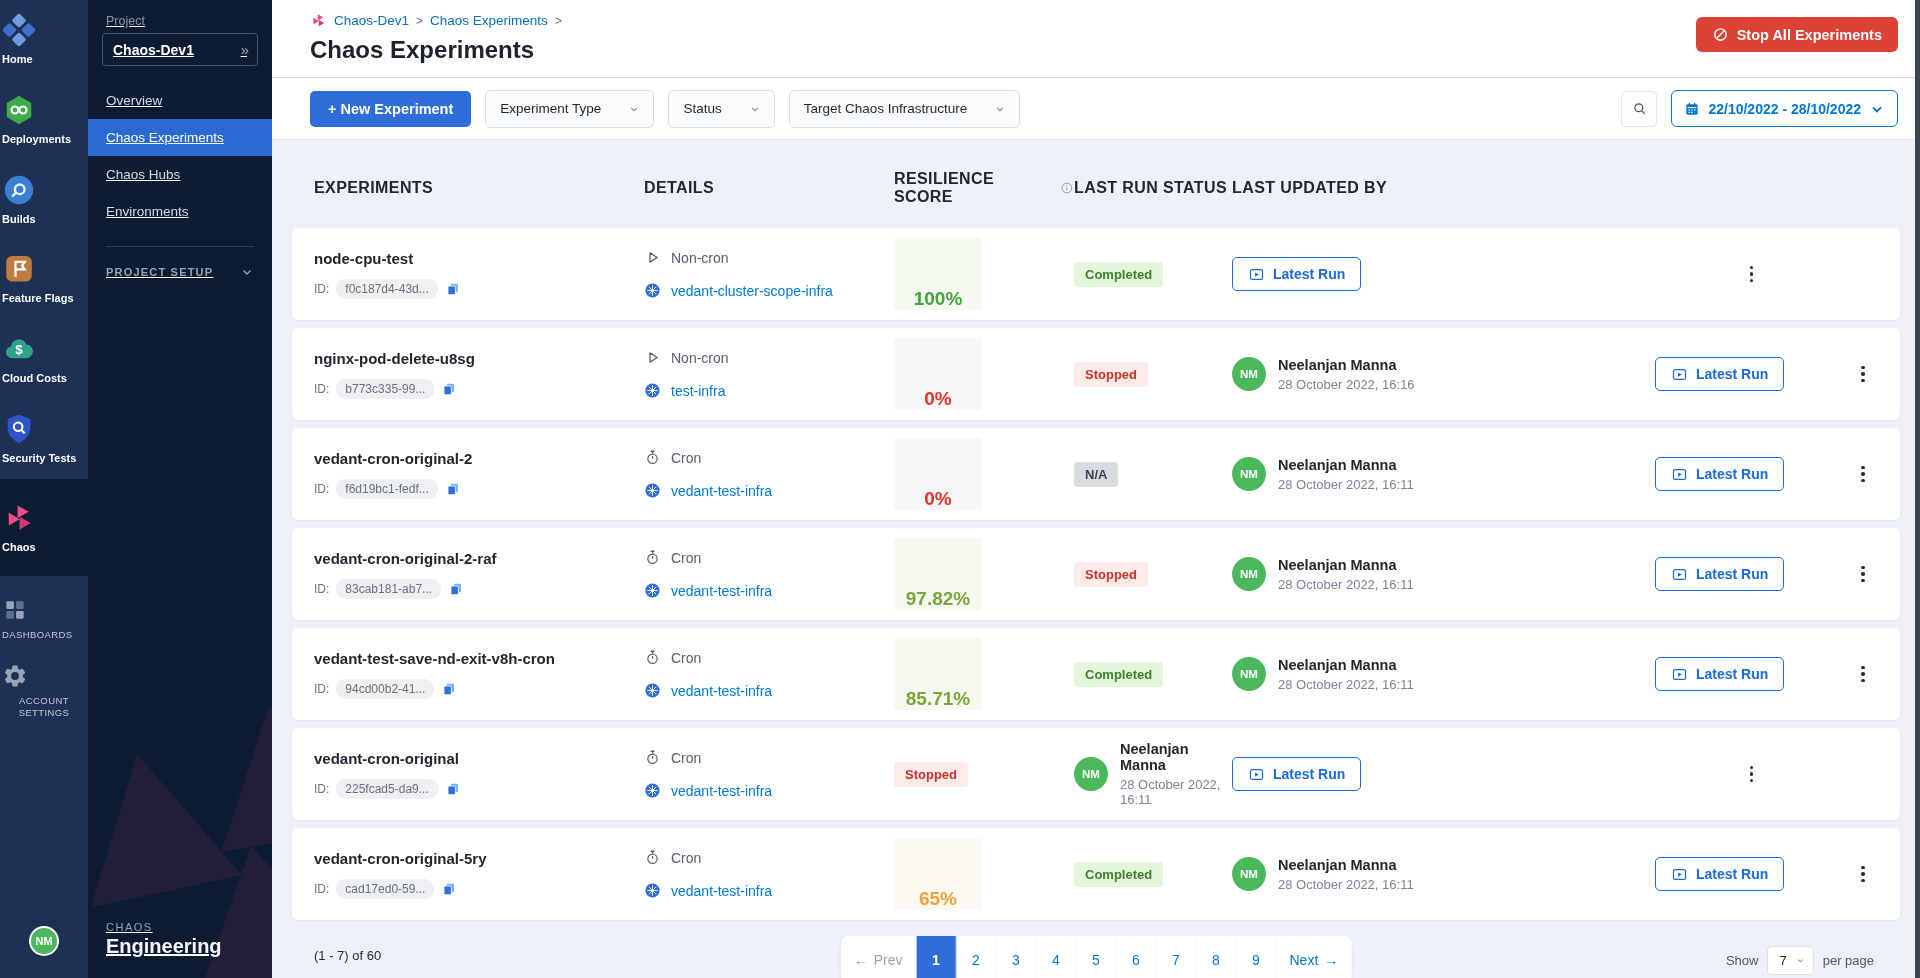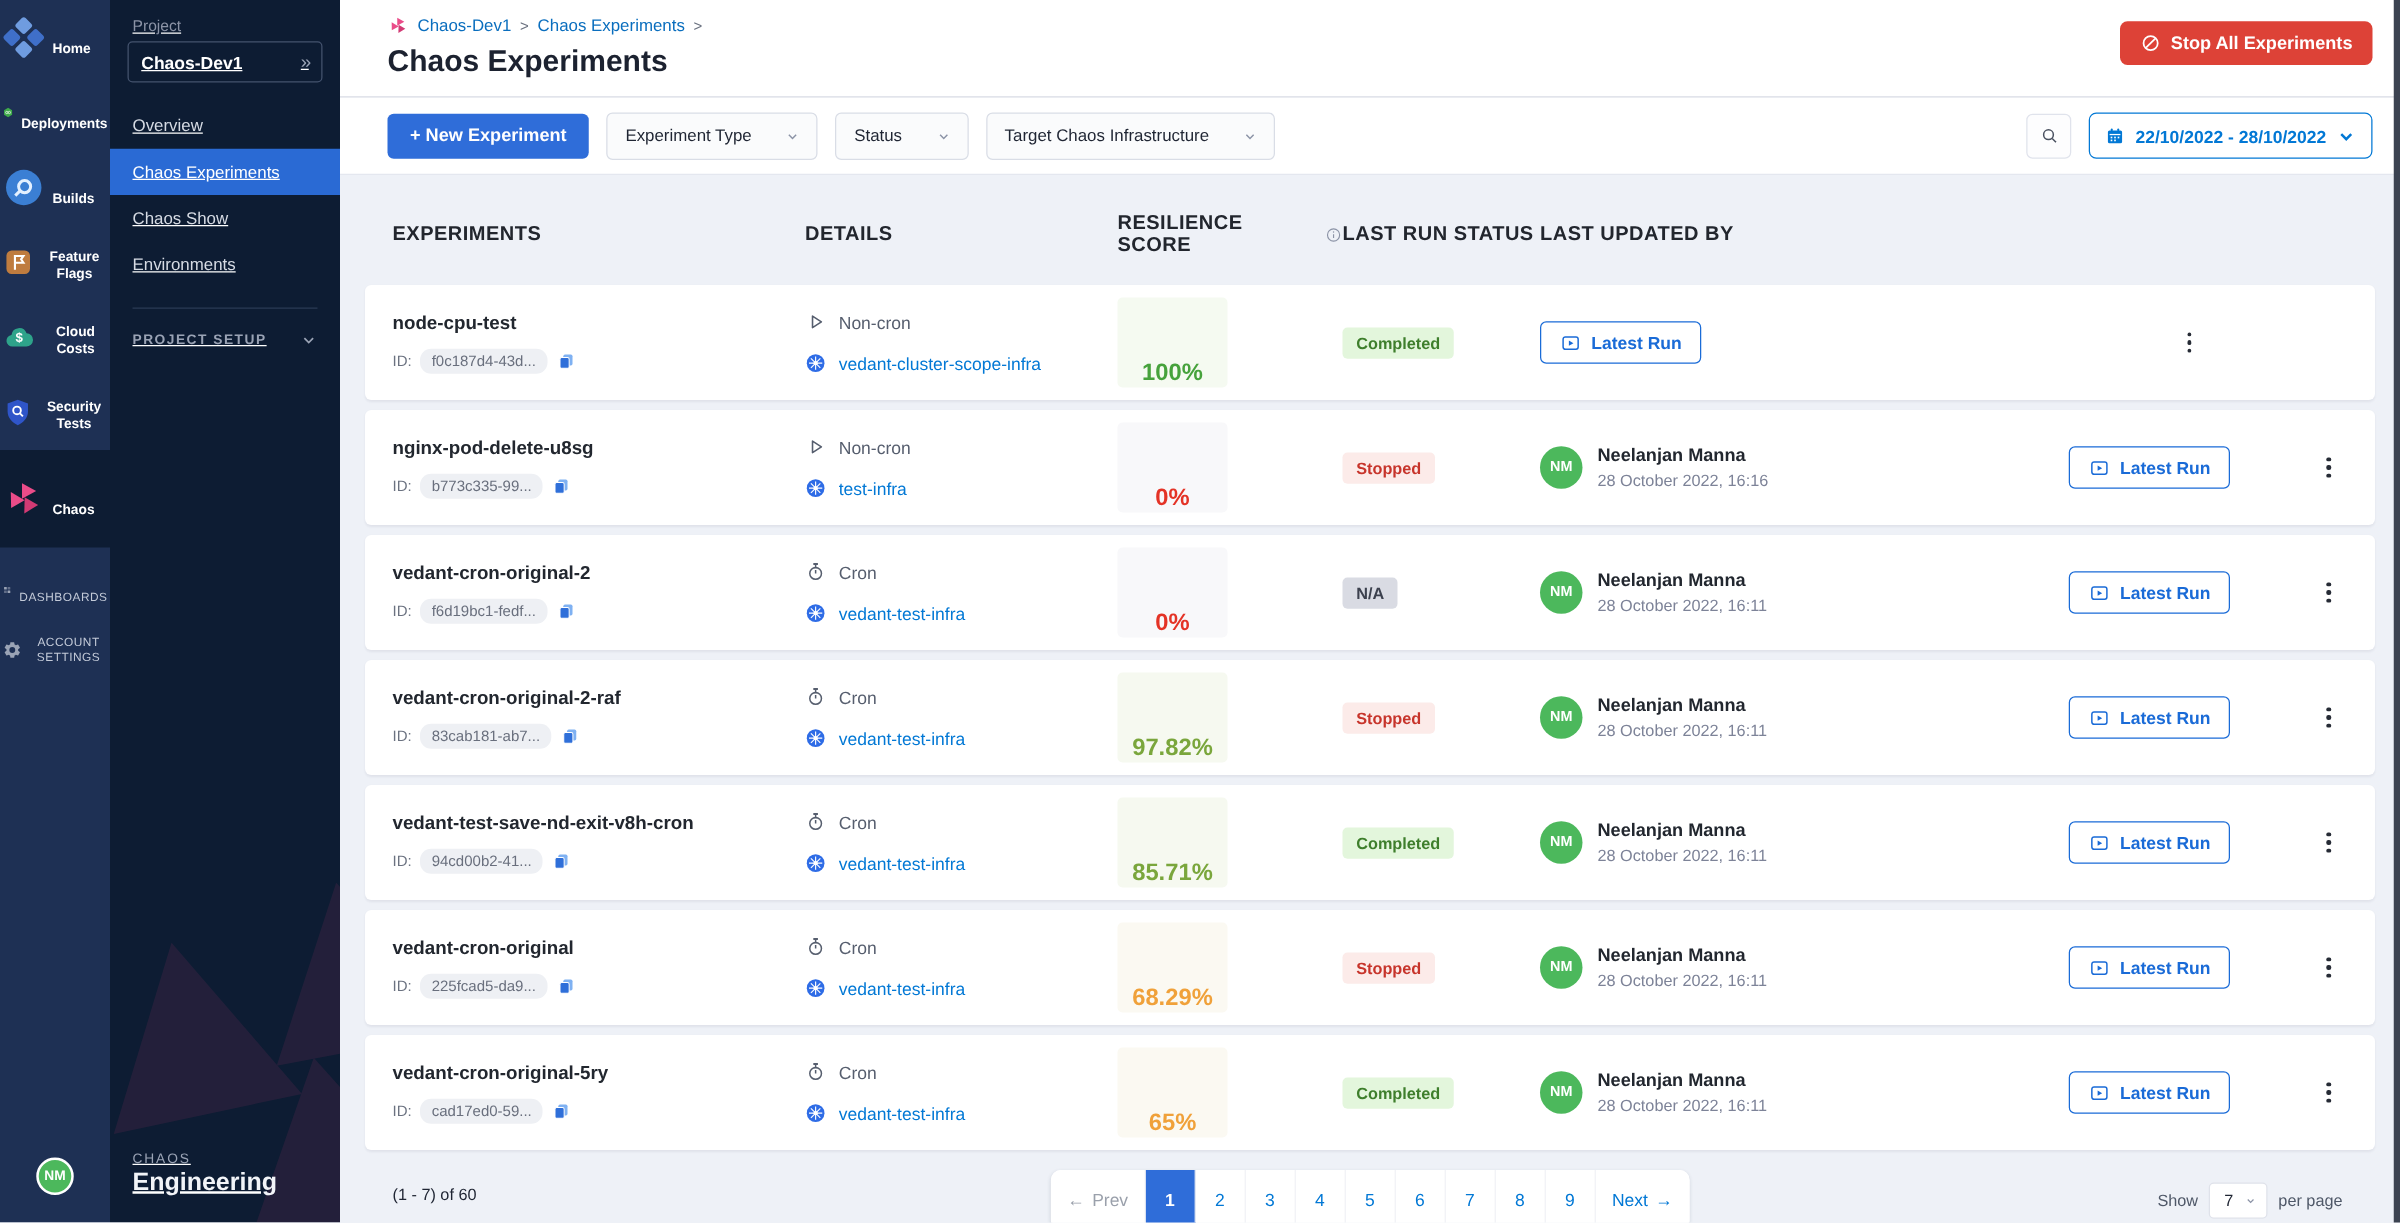--- a/index.html
+++ b/index.html
@@ -2,21 +2,21 @@
 <html><head>
 <meta charset="utf-8">
 <style>
   * { margin:0; padding:0; box-sizing:border-box; }
   html,body { width:1920px; height:978px; overflow:hidden; background:#eef1f7;
     font-family:"Liberation Sans", sans-serif; }
   .app { display:flex; width:1920px; height:978px; }
 
   
   .rail { width:88px; background:#1e3054; display:flex; flex-direction:column; align-items:stretch; flex-shrink:0; }
-  .rail-item { display:flex; flex-direction:row; align-items:flex-end; gap:6px; padding:13px 2px; cursor:pointer; }
+  .rail-item { display:flex; flex-direction:column; align-items:flex-start; gap:6px; padding:13px 2px; cursor:pointer; }
   .rail-item svg { width:34px; height:34px; }
   .rail-label { font-size:11px; font-weight:bold; color:#fff; text-align:center; line-height:1.25; }
   .rail-item.small { padding:11px 2px; }
   .rail-item.small svg { width:26px; height:26px; }
   .rail-item.small .rail-label { font-size:9.5px; color:#c3cad8; font-weight:normal; letter-spacing:.4px; }
   .rail-item.selected { background:#0d1c33; padding:22px 2px; }
   .rail-spacer { flex:1; }
   .rail-avatar { width:30px; height:30px; border-radius:50%; background:#4cb85c; color:#fff; font-size:11px; font-weight:bold;
     display:flex; align-items:center; justify-content:center; margin:14px auto 22px; border:2px solid #fff; cursor:pointer; }
 
@@ -224,21 +224,21 @@
       </svg>
     <div class="projnav-inner">
       <div class="proj-label">Project</div>
       <div class="proj-select">
         <span class="proj-name">Chaos-Dev1</span>
         <span class="proj-expand">»</span>
       </div>
       <div class="proj-menu">
         <div class="proj-item">Overview</div>
         <div class="proj-item selected">Chaos Experiments</div>
-        <div class="proj-item">Chaos Show</div>
+        <div class="proj-item">Chaos Hubs</div>
         <div class="proj-item">Environments</div>
       </div>
       <div class="proj-divider"></div>
       <div class="proj-setup">
         <span class="proj-setup-label">PROJECT SETUP</span>
         <svg viewBox="0 0 24 24" fill="none" stroke="#9aa3b5" stroke-width="2.4">
             <path d="M6 9.5l6 6 6-6"></path>
           </svg>
       </div>
       <div class="proj-footer">
@@ -753,25 +753,20 @@
                       <line x1="4.5" y1="12" x2="19.5" y2="12"></line>
                       <line x1="6.7" y1="6.7" x2="17.3" y2="17.3"></line>
                       <line x1="17.3" y1="6.7" x2="6.7" y2="17.3"></line>
                     </g>
                     <circle cx="12" cy="12" r="2.4" fill="#fff"></circle>
                   </svg>
                 </span>
                 <a class="d-infra">vedant-test-infra</a>
               </div>
             </div>
-            <div class="cell c-score">
-              <div class="score-box amber">
-                <span>68.29%</span>
-              </div>
-            </div>
             <div class="cell c-status">
               <span class="badge stopped">Stopped</span>
             </div>
             <div class="cell c-user">
               <span class="avatar green">NM</span>
               <span class="u-meta">
                 <span class="u-name">Neelanjan Manna</span>
                 <span class="u-date">28 October 2022, 16:11</span>
               </span>
             </div>

